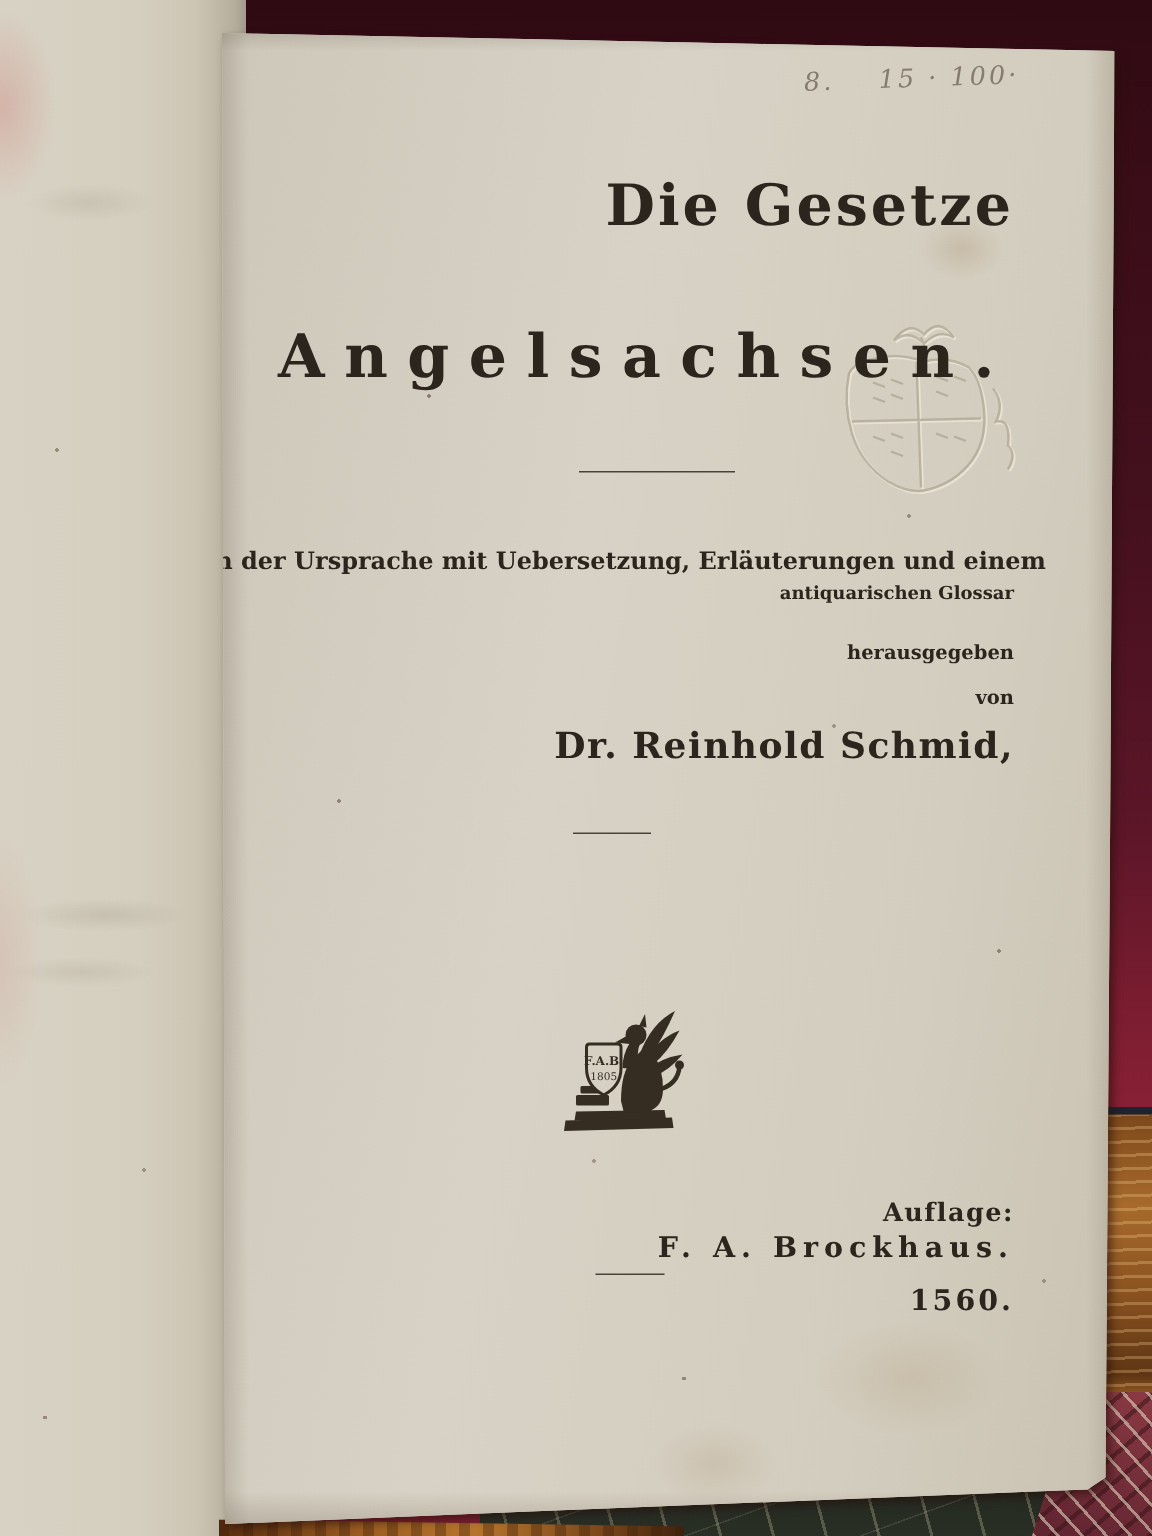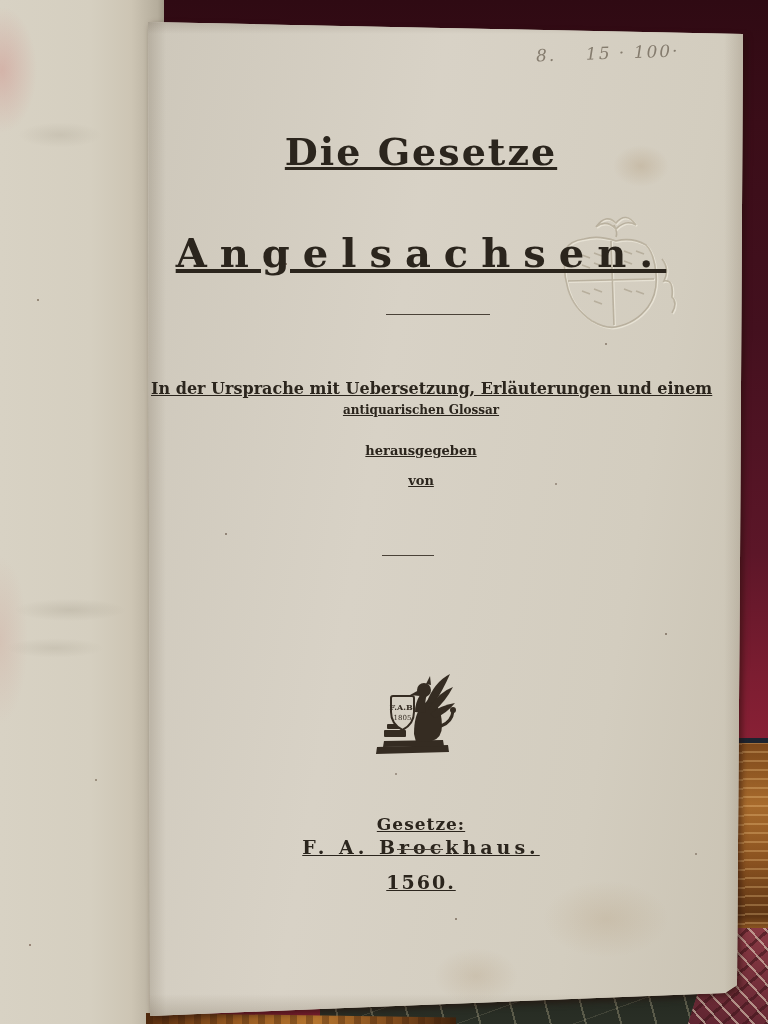--- a/index.html
+++ b/index.html
@@ -85,21 +85,21 @@
       radial-gradient(2px 2px at 420px 470px, rgba(80,60,45,.4) 60%, rgba(0,0,0,0) 61%),
       radial-gradient(2px 2px at 320px 905px, rgba(80,60,45,.5) 60%, rgba(0,0,0,0) 61%),
       radial-gradient(2px 2px at 560px 840px, rgba(80,60,45,.4) 60%, rgba(0,0,0,0) 61%),
       linear-gradient(90deg, rgba(105,92,72,.38), rgba(105,92,72,0) 30px),
       linear-gradient(180deg, rgba(80,65,50,.28), rgba(0,0,0,0) 20px),
       linear-gradient(270deg, rgba(120,105,85,.30), rgba(0,0,0,0) 24px),
       linear-gradient(0deg, rgba(110,95,75,.30), rgba(0,0,0,0) 26px),
       linear-gradient(100deg,#cdc7ba,#d8d2c6 40%,#d3cdbf 75%,#c9c2b2 100%);
   }
   .content{position:absolute;left:0;top:0;width:540px;height:100%;}
-  .content > div{position:absolute;width:100%;text-align:center;margin:15px;text-decoration:underline;}
+  .content > div{position:absolute;width:100%;text-align:right;margin:0;}
   .pencil{
     position:absolute;left:400px;top:28px;width:200px;
     font-style:italic;font-size:17px;letter-spacing:2px;
     color:#857c6e;transform:rotate(-2deg);text-align:left;
   }
   .t-main   {top:100px;font-size:38px;font-weight:bold;letter-spacing:2px;}
   .t-der    {top:172px;font-size:15px;font-weight:bold;letter-spacing:3px;}
   .t-subject{top:200px;font-size:40px;font-weight:bold;letter-spacing:13px;white-space:nowrap;}
   .rule{position:absolute;height:1px;background:#4a4238;}
   .rule1{top:300px;left:250px;width:104px;}
@@ -152,21 +152,22 @@
         </g>
       </svg>
 
       <div class="content">
         <div class="t-main">Die Gesetze</div>
         <div class="t-subject">Angelsachsen.</div>
         <div class="sub1">In der Ursprache mit Uebersetzung, Erläuterungen und einem</div>
         <div class="sub2">antiquarischen Glossar</div>
         <div class="hrsg">herausgegeben</div>
         <div class="von">von</div>
-        <div class="city">Gesetze:</div>
+        <div class="author">Dr. Reinhold Schmid,</div>
+        <div class="city">Auflage:</div>
         <div class="publisher">F. A. Brockhaus.</div>
         <div class="year">1560.</div>
       </div>
 
       <div class="rule rule1"></div>
       <div class="rule rule2"></div>
       <div class="rule rule3"></div>
 
       <svg class="device" viewBox="0 0 96 92">
         <path class="ink" d="M13,83 L84,81 L85,88 L12,90 Z"></path>

